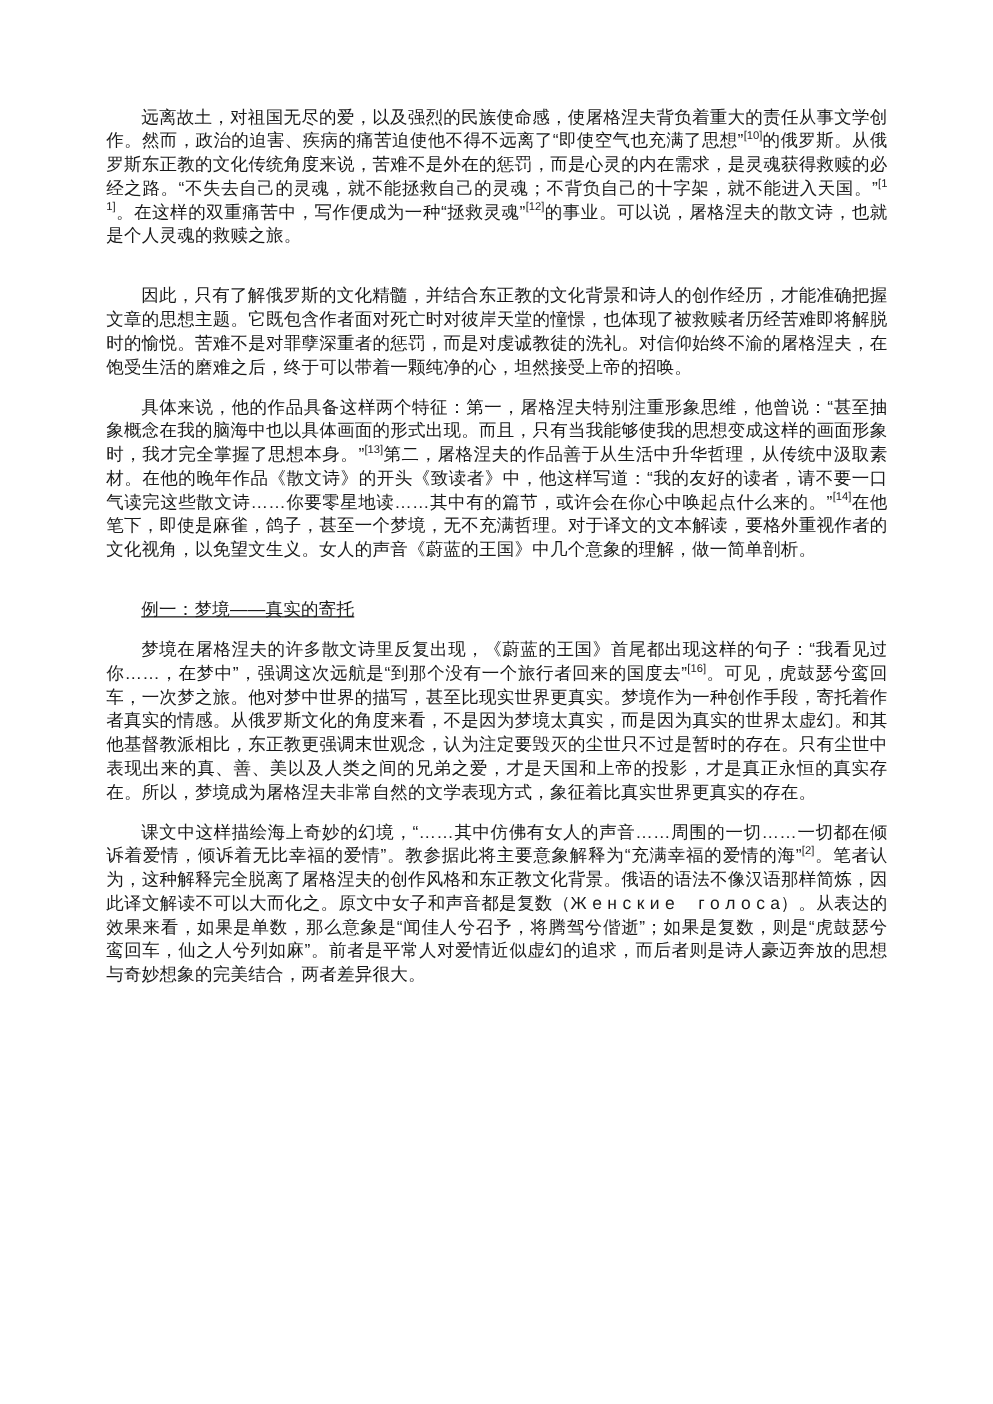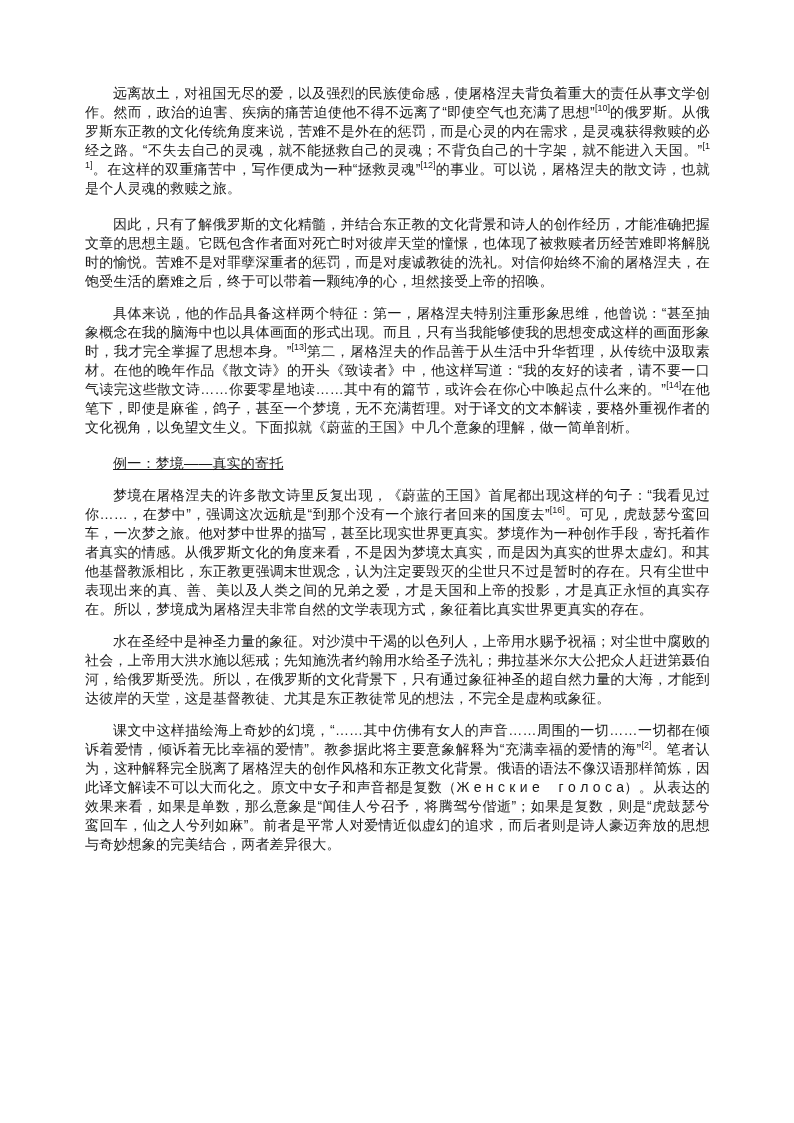--- a/index.html
+++ b/index.html
@@ -30,39 +30,38 @@
     line-height: 19px;
     text-indent: 2em;
     text-align: justify;
     letter-spacing: 0.2px;
     word-break: break-all;
   }
   .block:first-child {
     margin-top: 0;
   }
   .block.spaced {
-    margin-top: 17px;
+    margin-top: 29px;
   }
   .block.heading {
     text-align: left;
     text-decoration: underline;
   }
   .block sup {
     font-size: 9px;
     line-height: 0;
     vertical-align: super;
     letter-spacing: 0;
   }
 </style>
 </head>
 <body>
 
 <div class="page">
   <div class="doc-body" style="color: rgb(26, 26, 26);">
       <p class="block"><span>远离故土，对祖国无尽的爱，以及强烈的民族使命感，使屠格涅夫背负着重大的责任从事文学创作。然而，政治的迫害、疾病的痛苦迫使他不得不远离了“即使空气也充满了思想”</span><sup>[10]</sup><span>的俄罗斯。从俄罗斯东正教的文化传统角度来说，苦难不是外在的惩罚，而是心灵的内在需求，是灵魂获得救赎的必经之路。“不失去自己的灵魂，就不能拯救自己的灵魂；不背负自己的十字架，就不能进入天国。”</span><sup>[11]</sup><span>。在这样的双重痛苦中，写作便成为一种“拯救灵魂”</span><sup>[12]</sup><span>的事业。可以说，屠格涅夫的散文诗，也就是个人灵魂的救赎之旅。</span></p>
       <p class="block spaced"><span>因此，只有了解俄罗斯的文化精髓，并结合东正教的文化背景和诗人的创作经历，才能准确把握文章的思想主题。它既包含作者面对死亡时对彼岸天堂的憧憬，也体现了被救赎者历经苦难即将解脱时的愉悦。苦难不是对罪孽深重者的惩罚，而是对虔诚教徒的洗礼。对信仰始终不渝的屠格涅夫，在饱受生活的磨难之后，终于可以带着一颗纯净的心，坦然接受上帝的招唤。</span></p>
-      <p class="block"><span>具体来说，他的作品具备这样两个特征：第一，屠格涅夫特别注重形象思维，他曾说：“甚至抽象概念在我的脑海中也以具体画面的形式出现。而且，只有当我能够使我的思想变成这样的画面形象时，我才完全掌握了思想本身。”</span><sup>[13]</sup><span>第二，屠格涅夫的作品善于从生活中升华哲理，从传统中汲取素材。在他的晚年作品《散文诗》的开头《致读者》中，他这样写道：“我的友好的读者，请不要一口气读完这些散文诗……你要零星地读……其中有的篇节，或许会在你心中唤起点什么来的。”</span><sup>[14]</sup><span>在他笔下，即使是麻雀，鸽子，甚至一个梦境，无不充满哲理。对于译文的文本解读，要格外重视作者的文化视角，以免望文生义。下面拟就《蔚蓝的王国》中几个意象的理解，做一简单剖析。</span></p>
+      <p class="block"><span>具体来说，他的作品具备这样两个特征：第一，屠格涅夫特别注重形象思维，他曾说：“甚至抽象概念在我的脑海中也以具体画面的形式出现。而且，只有当我能够使我的思想变成这样的画面形象时，我才完全掌握了思想本身。”</span><sup>[13]</sup><span>第二，屠格涅夫的作品善于从生活中升华哲理，从传统中汲取素材。在他的晚年作品《散文诗》的开头《致读者》中，他这样写道：“我的友好的读者，请不要一口气读完这些散文诗……你要零星地读……其中有的篇节，或许会在你心中唤起点什么来的。”</span><sup>[14]</sup><span>在他笔下，即使是麻雀，鸽子，甚至一个梦境，无不充满哲理。对于译文的文本解读，要格外重视作者的文化视角，以免望文生义。女人的声音《蔚蓝的王国》中几个意象的理解，做一简单剖析。</span></p>
       <p class="block spaced heading"><span>例一：梦境——真实的寄托</span></p>
       <p class="block"><span>梦境在屠格涅夫的许多散文诗里反复出现，《蔚蓝的王国》首尾都出现这样的句子：“我看见过你……，在梦中”，强调这次远航是“到那个没有一个旅行者回来的国度去”</span><sup>[16]</sup><span>。可见，虎鼓瑟兮鸾回车，一次梦之旅。他对梦中世界的描写，甚至比现实世界更真实。梦境作为一种创作手段，寄托着作者真实的情感。从俄罗斯文化的角度来看，不是因为梦境太真实，而是因为真实的世界太虚幻。和其他基督教派相比，东正教更强调末世观念，认为注定要毁灭的尘世只不过是暂时的存在。只有尘世中表现出来的真、善、美以及人类之间的兄弟之爱，才是天国和上帝的投影，才是真正永恒的真实存在。所以，梦境成为屠格涅夫非常自然的文学表现方式，象征着比真实世界更真实的存在。</span></p>
-      <p class="block"><span>水在圣经中是神圣力量的象征。对沙漠中干渴的以色列人，上帝用水赐予祝福；对尘世中腐败的社会，上帝用大洪水施以惩戒；先知施洗者约翰用水给圣子洗礼；弗拉基米尔大公把众人赶进第聂伯河，给俄罗斯受洗。所以，在俄罗斯的文化背景下，只有通过象征神圣的超自然力量的大海，才能到达彼岸的天堂，这是基督教徒、尤其是东正教徒常见的想法，不完全是虚构或象征。</span></p>
       <p class="block"><span>课文中这样描绘海上奇妙的幻境，“……其中仿佛有女人的声音……周围的一切……一切都在倾诉着爱情，倾诉着无比幸福的爱情”。教参据此将主要意象解释为“充满幸福的爱情的海”</span><sup>[2]</sup><span>。笔者认为，这种解释完全脱离了屠格涅夫的创作风格和东正教文化背景。俄语的语法不像汉语那样简炼，因此译文解读不可以大而化之。原文中女子和声音都是复数（Ж е н с к и е　 г о л о с а）。从表达的效果来看，如果是单数，那么意象是“闻佳人兮召予，将腾驾兮偕逝”；如果是复数，则是“虎鼓瑟兮鸾回车，仙之人兮列如麻”。前者是平常人对爱情近似虚幻的追求，而后者则是诗人豪迈奔放的思想与奇妙想象的完美结合，两者差异很大。</span></p>
     </div>
 </div>
 
 </body></html>

